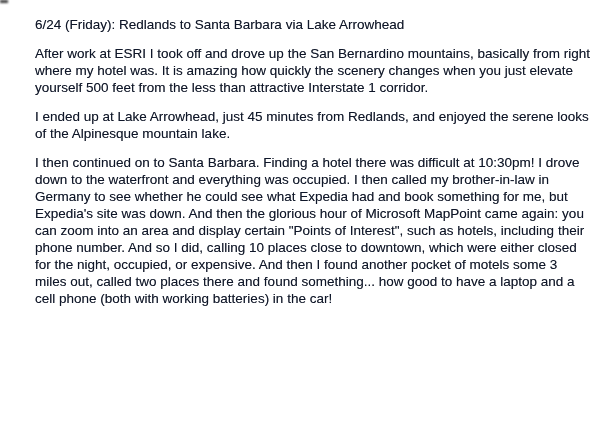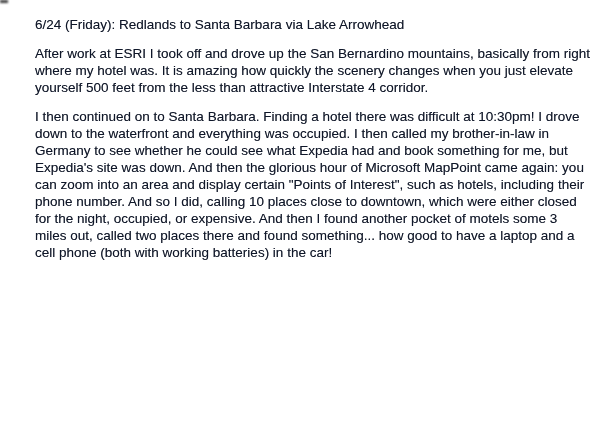--- a/index.html
+++ b/index.html
@@ -41,21 +41,23 @@
 </style>
 </head>
 <body>
 
 <div class="corner-artifact"></div>
 
 <div class="page">
   <p class="para">6/24 (Friday): Redlands to Santa Barbara via Lake Arrowhead</p>
   <p class="para">After work at ESRI I took off and drove up the San Bernardino mountains, basically from right
 where my hotel was. It is amazing how quickly the scenery changes when you just elevate
-yourself 500 feet from the less than attractive Interstate 4 corridor.</p>
+yourself 500 feet from the less than attractive Interstate 1 corridor.</p>
+  <p class="para">I ended up at Lake Arrowhead, just 45 minutes from Redlands, and enjoyed the serene looks
+of the Alpinesque mountain lake.</p>
   <p class="para">I then continued on to Santa Barbara. Finding a hotel there was difficult at 10:30pm! I drove
 down to the waterfront and everything was occupied. I then called my brother-in-law in
 Germany to see whether he could see what Expedia had and book something for me, but
 Expedia's site was down. And then the glorious hour of Microsoft MapPoint came again: you
 can zoom into an area and display certain "Points of Interest", such as hotels, including their
 phone number. And so I did, calling 10 places close to downtown, which were either closed
 for the night, occupied, or expensive. And then I found another pocket of motels some 3
 miles out, called two places there and found something... how good to have a laptop and a
 cell phone (both with working batteries) in the car!</p>
 </div>

